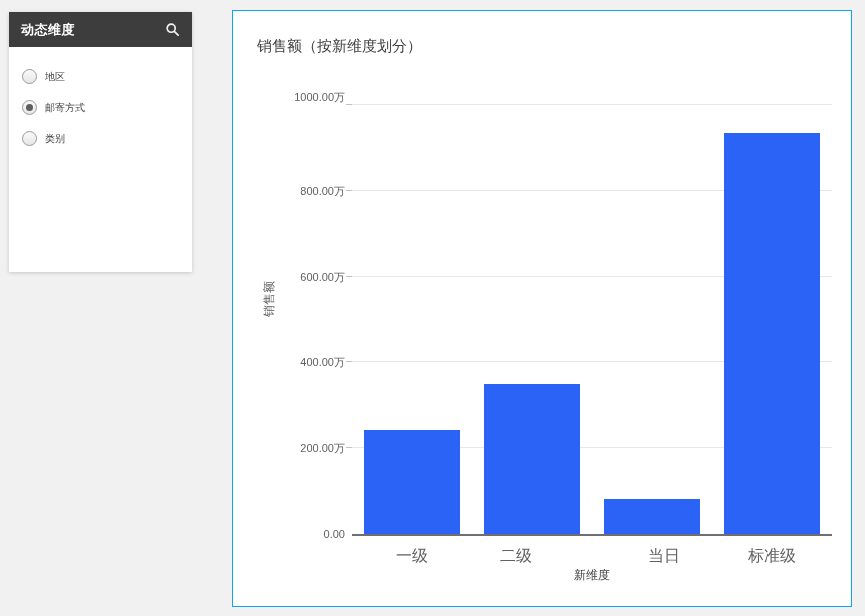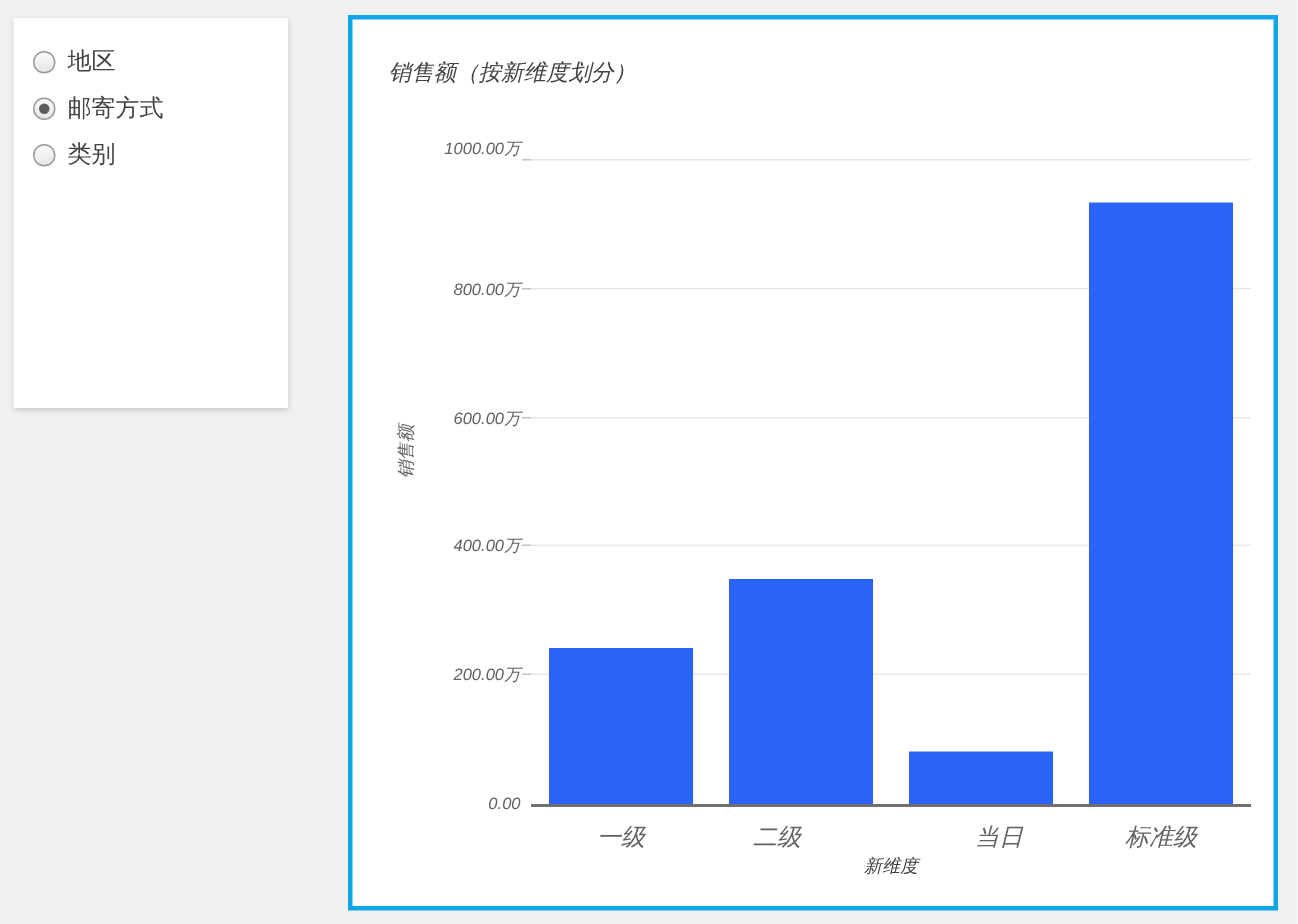--- a/index.html
+++ b/index.html
@@ -33,27 +33,27 @@
   .radio {
     width: 15px; height: 15px; border-radius: 50%;
     border: 1px solid #9a9a9a;
     background: linear-gradient(#fafafa, #e6e6e6);
     position: relative; flex: 0 0 15px;
   }
   .radio.checked::after {
     content: ""; position: absolute; left: 3px; top: 3px;
     width: 7px; height: 7px; border-radius: 50%; background: #5e5e5e;
   }
-  .radio-label { margin-left: 8px; font-size: 16px; color: #424242; }
+  .radio-label { margin-left: 8px; font-size: 10px; color: #424242; }
 
   
   .card {
     position: absolute; left: 232px; top: 10px;
     width: 620px; height: 597px;
-    background: #ffffff; border: 3px solid #0ea5e9; font-style: italic;
+    background: #ffffff; border: 1px solid #0ea5e9;
   }
   .chart-title {
     position: absolute; left: 24px; top: 26px; margin: 0;
     font-size: 15px; font-weight: normal; color: #424242;
   }
   .plot { position: absolute; left: 119px; top: 94px; width: 480px; height: 429px; }
   .gridline { position: absolute; left: 0; width: 100%; height: 1px; background: #e7e7e7; }
   .tick { position: absolute; left: -6px; width: 6px; height: 1px; background: #c2c2c2; }
   .y-label {
     position: absolute; right: calc(100% + 7px);
@@ -75,20 +75,29 @@
     transform: translate(-50%, -50%) rotate(-90deg);
     font-size: 12px; color: #616161; white-space: nowrap;
   }
 </style>
 </head>
 <body>
 
 <div class="page">
 
   <aside class="panel">
+    <div class="panel-header">
+      <span class="panel-title">动态维度</span>
+      <span class="search">
+        <svg width="15" height="15" viewBox="0 0 16 16">
+          <circle cx="6.6" cy="6.6" r="4.3" fill="none" stroke="#f2f2f2" stroke-width="1.8"></circle>
+          <line x1="9.9" y1="9.9" x2="14" y2="14" stroke="#f2f2f2" stroke-width="1.8" stroke-linecap="round"></line>
+        </svg>
+      </span>
+    </div>
     <div class="radio-list">
         <label class="radio-item">
           <span class="radio"></span>
           <span class="radio-label">地区</span>
         </label>
         <label class="radio-item">
           <span class="radio checked"></span>
           <span class="radio-label">邮寄方式</span>
         </label>
         <label class="radio-item">

